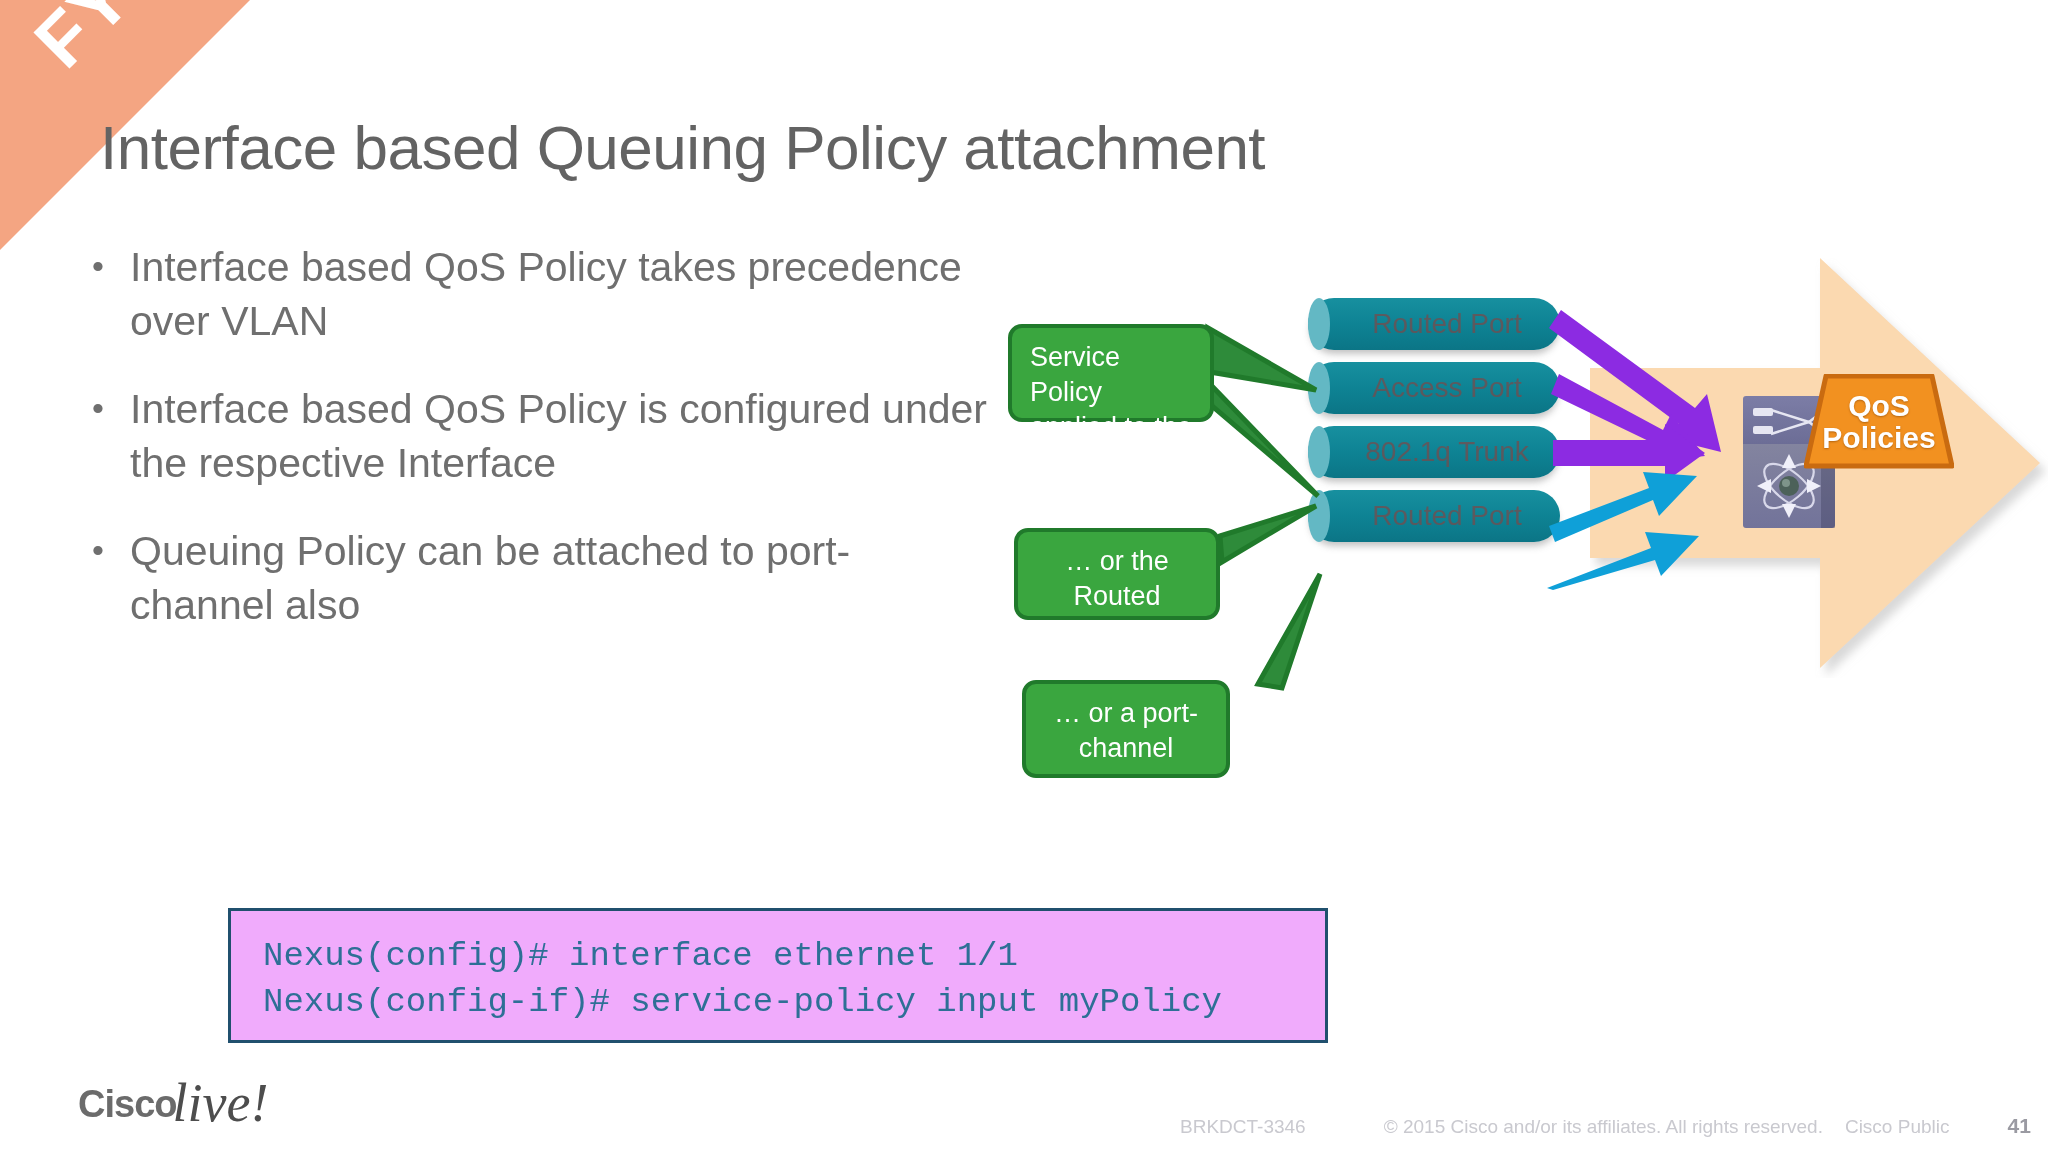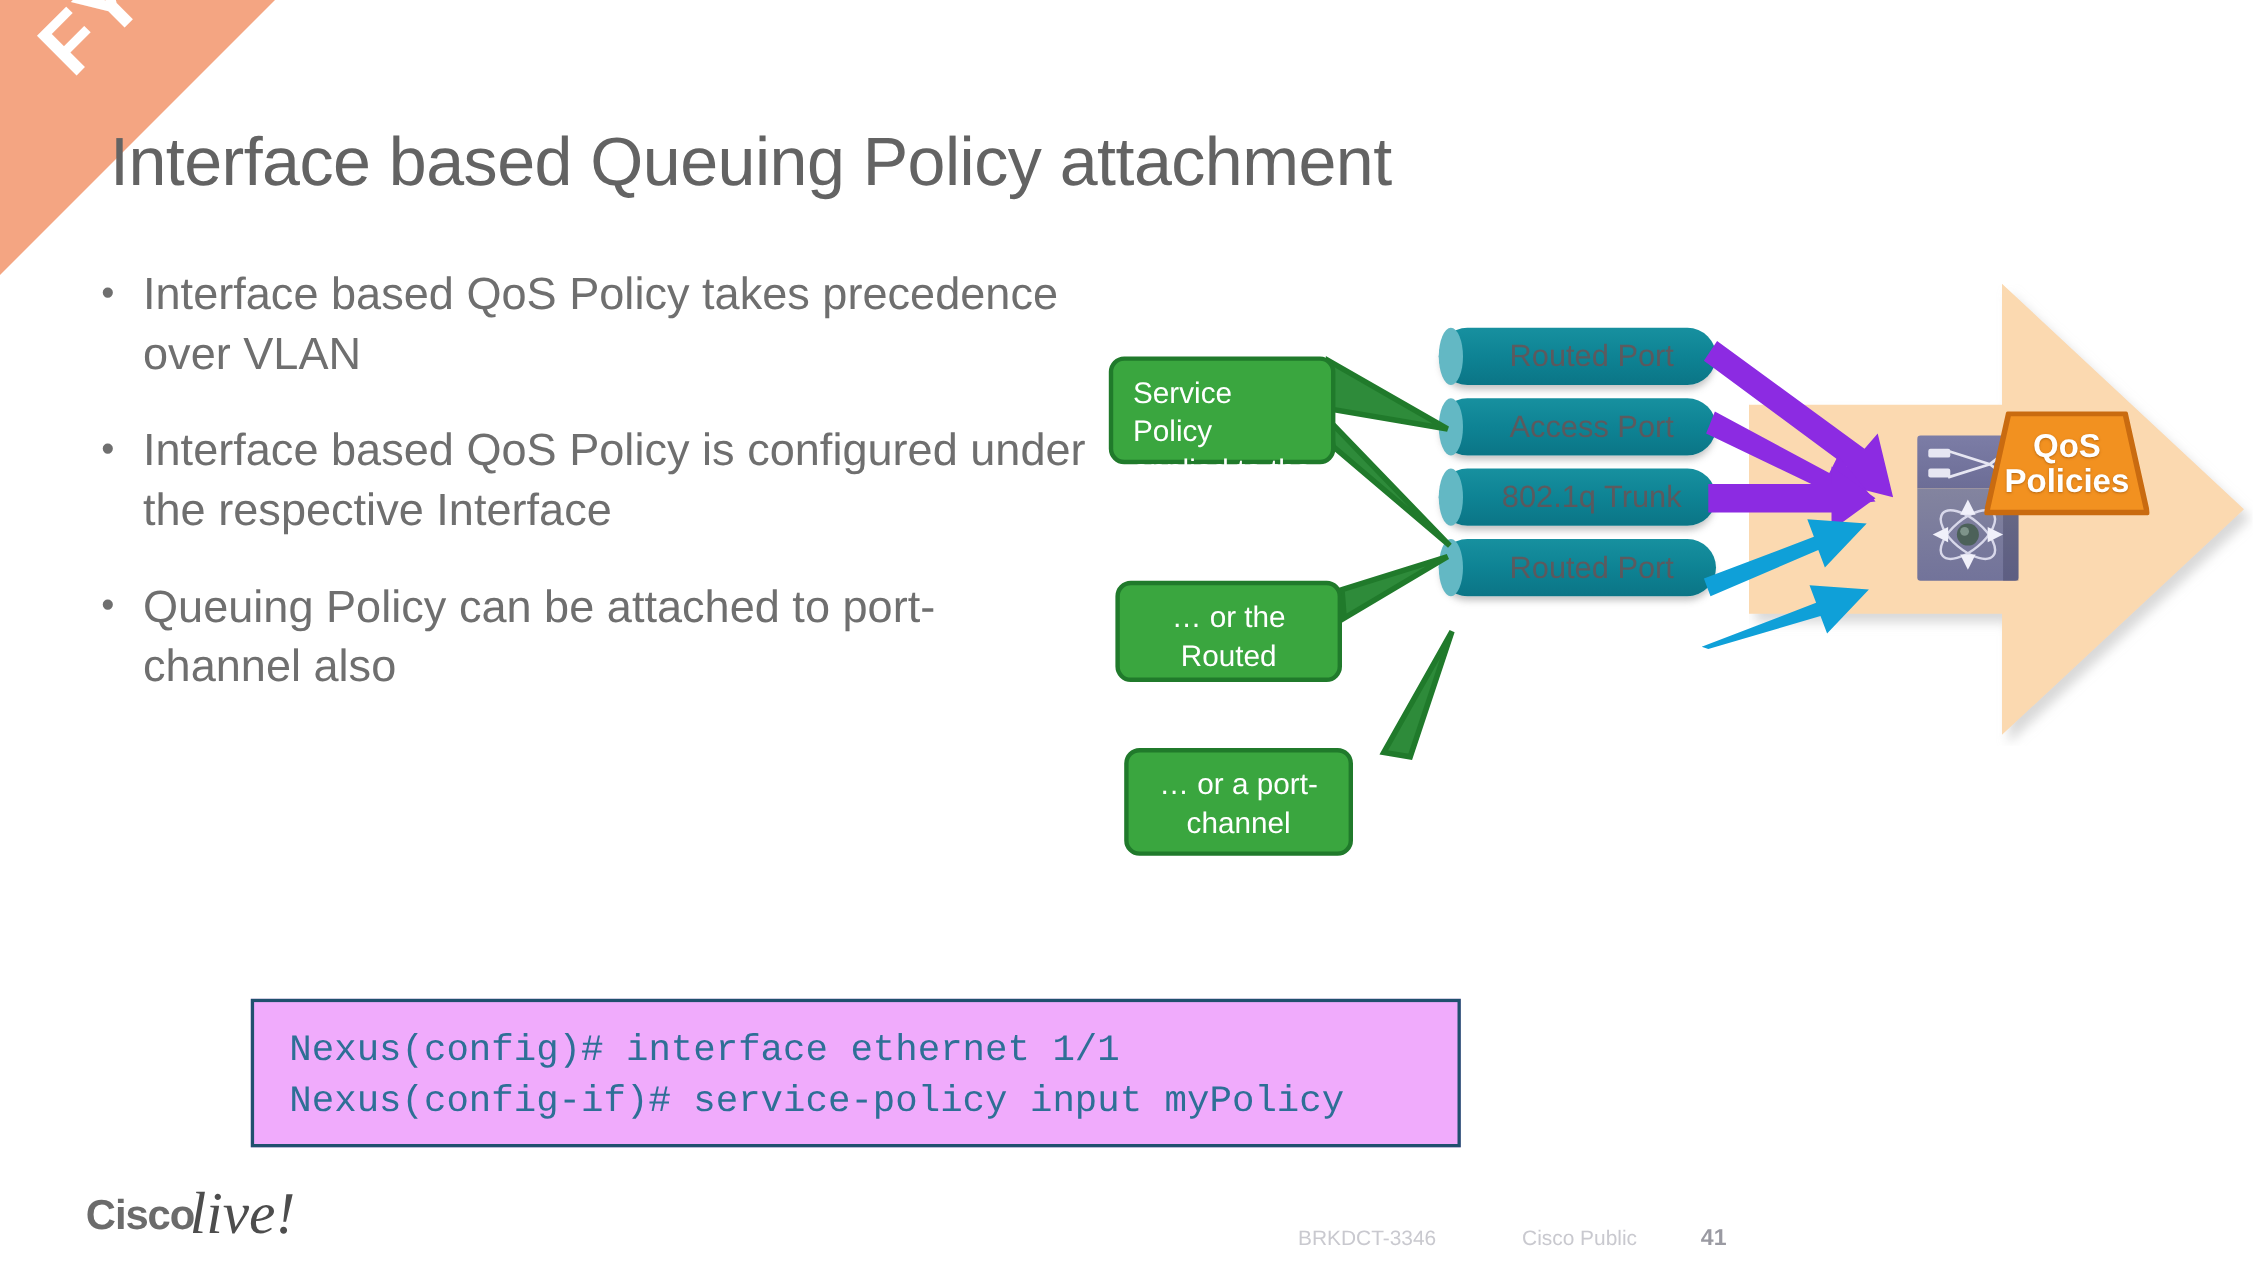--- a/index.html
+++ b/index.html
@@ -436,17 +436,18 @@
     <div class="code-line">Nexus(config)# interface ethernet 1/1</div>
     <div class="code-line">Nexus(config-if)# service-policy input myPolicy</div>
   </div>
 
   <div id="cisco-logo">
     <span id="cisco-word">Cisco</span><span id="cisco-live">live!</span>
   </div>
 
   <div id="footer-bar">
     <span id="footer-session">BRKDCT-3346</span>
+    <span id="footer-copy">© 2015  Cisco and/or its affiliates. All rights reserved.</span>
     <span id="footer-public">Cisco Public</span>
     <span id="footer-page">41</span>
   </div>
 
 </div>
 
 </body></html>

